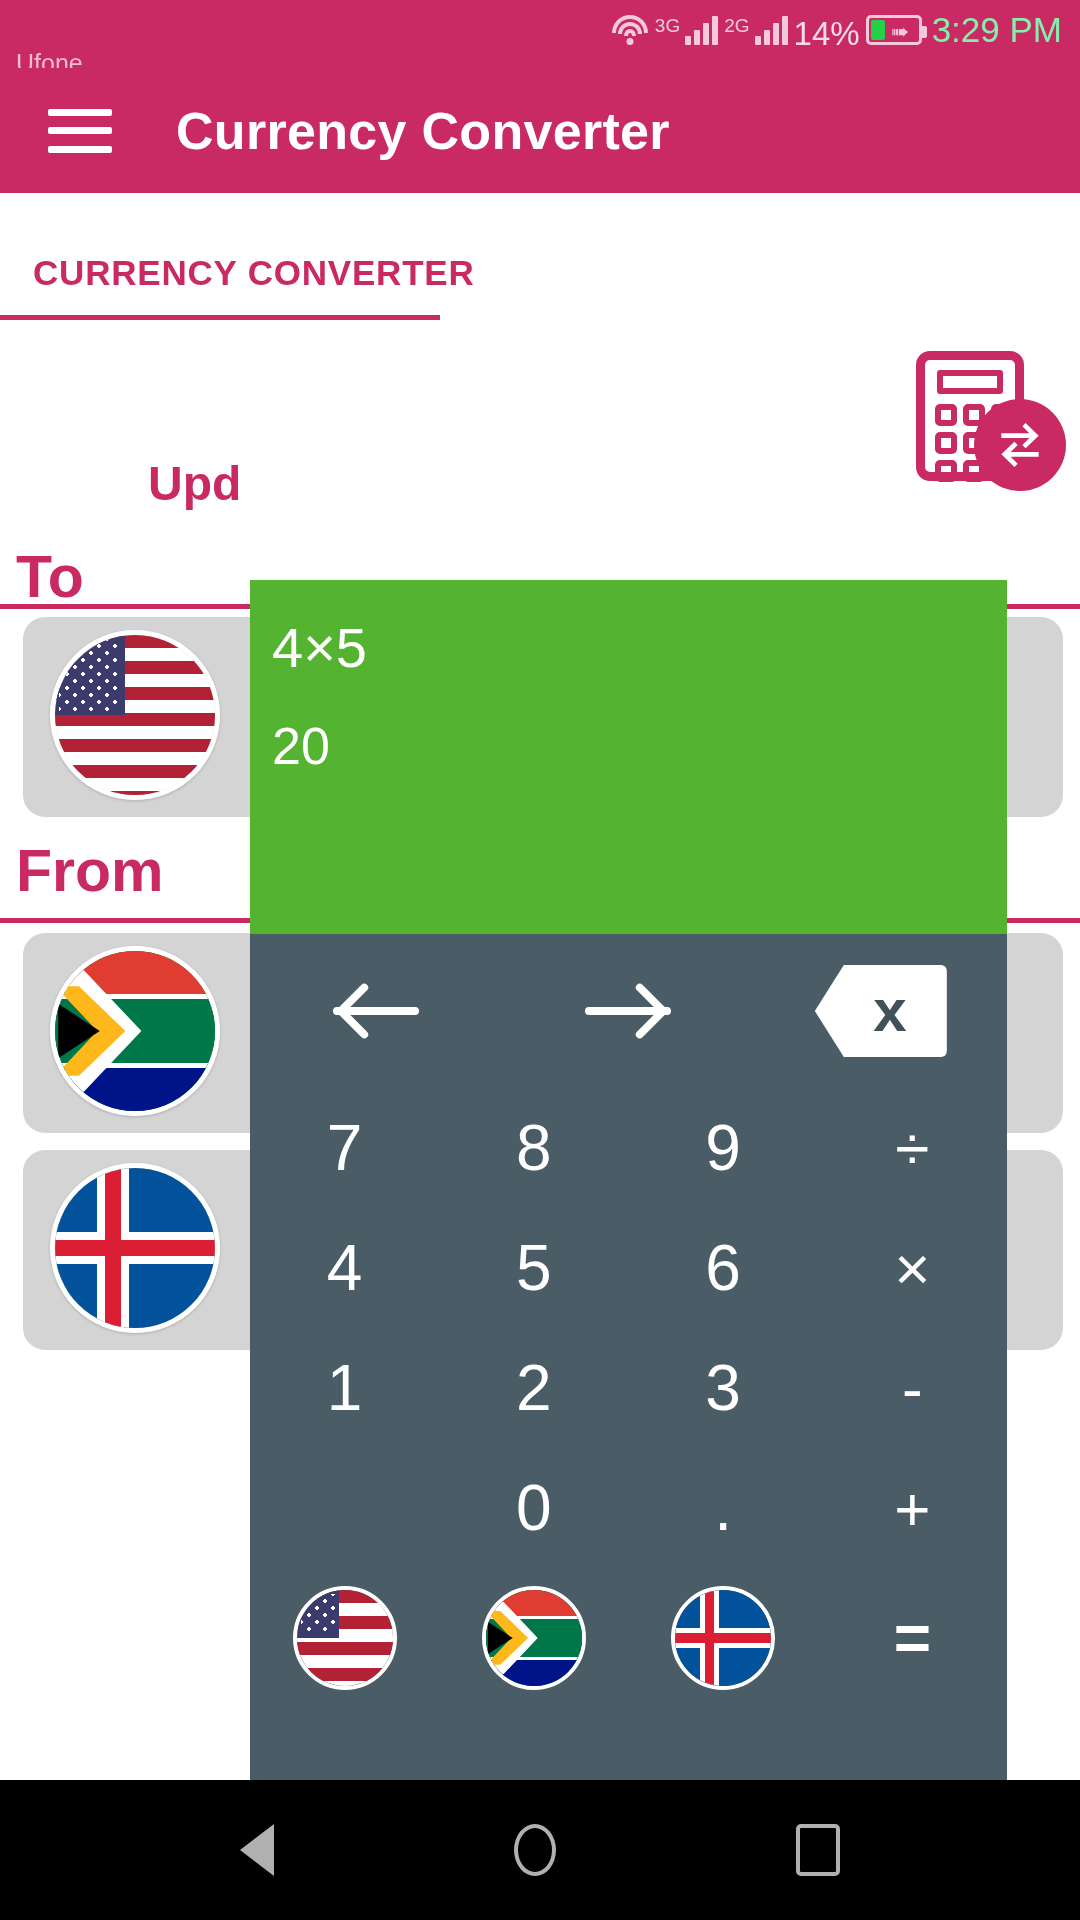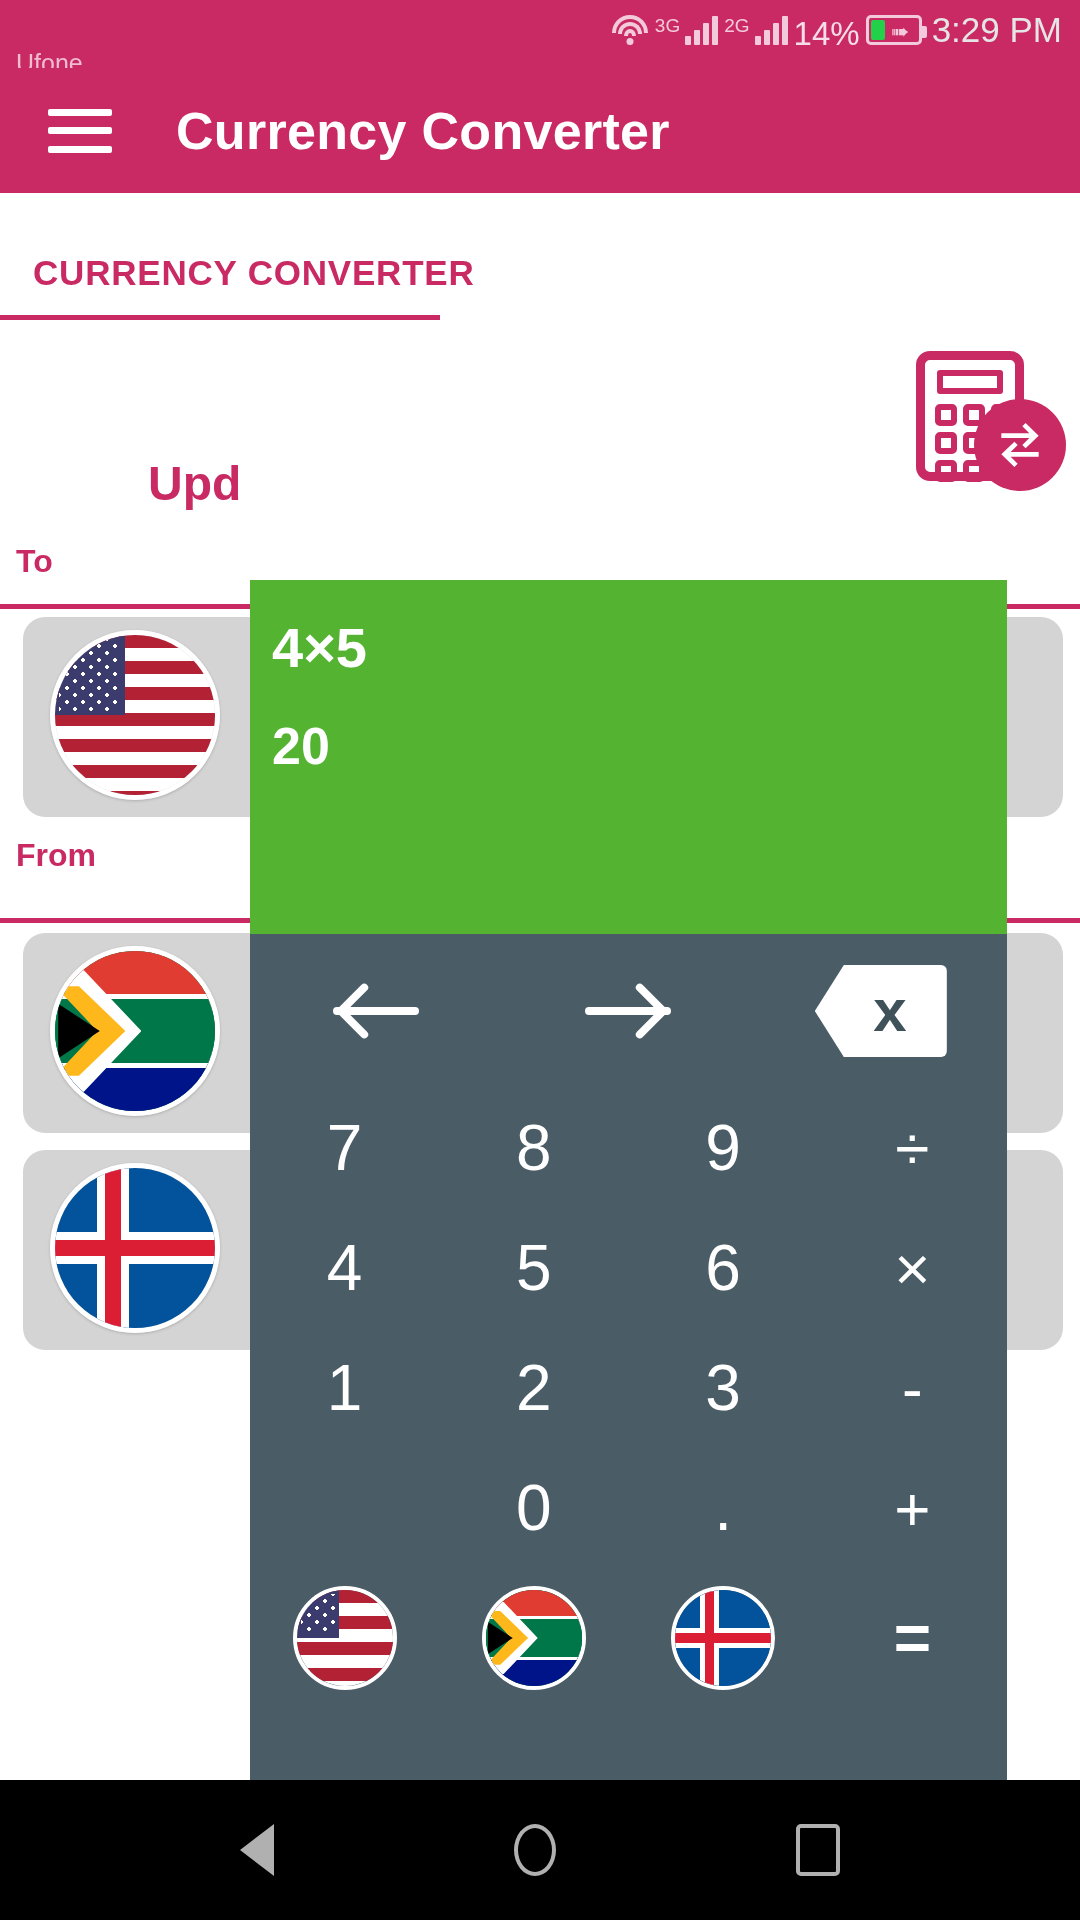--- a/index.html
+++ b/index.html
@@ -44,21 +44,21 @@
   .bars i:nth-child(4){ height:29px; }
 
   .batt {
     width:56px; height:30px; border:3px solid #f3cada; border-radius:5px;
     position:relative; display:flex; align-items:center; padding:2px;
   }
   .batt::after{ content:""; position:absolute; right:-8px; top:8px; width:5px; height:12px; background:#f3cada; border-radius:0 2px 2px 0;}
   .batt .fill { width:14px; height:100%; background:#22d04a; border-radius:2px; }
   .batt .bolt { position:absolute; left:22px; top:3px; color:#f3cada; font-size:22px; line-height:22px; }
   .pct { font-size:33px;margin-top:8px; }
-  .clock { font-size:35px; margin-left:4px; color:#e5e5e5; }
+  .clock { font-size:35px; margin-left:4px; color:#86efac; }
 
   
   .appbar {
     position:absolute; top:68px; left:0; width:1080px; height:125px;
     background:#c92a63; display:flex; align-items:center;
   }
   .hamburger { margin-left:48px; width:64px; height:44px; display:flex; flex-direction:column; justify-content:space-between; cursor:pointer;}
   .hamburger i { display:block; height:7px; background:#ffffff; border-radius:2px; }
   .app-title { margin-left:64px; color:#fff; font-size:52px; font-weight:bold; letter-spacing:.3px; }
 
@@ -85,21 +85,21 @@
     background:#c92a63; border-radius:50%;
     display:flex; align-items:center; justify-content:center;
   }
   .calc-badge svg { width:56px; height:56px; }
 
   .update-text {
     position:absolute; left:148px; top:68px;
     color:#c92a63; font-size:48px; font-weight:bold; white-space:nowrap;
   }
 
-  .label { position:absolute; left:16px; color:#c92a63; font-size:32px; font-weight:bold; }
+  .label { position:absolute; left:16px; color:#c92a63; font-size:59px; font-weight:bold; }
   .label.to { top:155px; }
   .label.from { top:449px; }
   .divider { position:absolute; left:0; width:1080px; height:5px; background:#c92a63; }
   .divider.d1 { top:216px; }
   .divider.d2 { top:530px; }
 
   .flag-card {
     position:absolute; left:23px; width:1040px; height:200px;
     background:#d4d4d4; border-radius:22px;
   }
@@ -151,21 +151,21 @@
   .fl-is { background:#02529c; }
   .fl-is .is-hr { position:absolute; left:0; top:40%; width:100%; height:20%; background:#ffffff; }
   .fl-is .is-vr { position:absolute; left:26%; top:0; width:20%; height:100%; background:#ffffff; }
   .fl-is .is-hr2 { position:absolute; left:0; top:45%; width:100%; height:10%; background:#dc1e35; }
   .fl-is .is-vr2 { position:absolute; left:31%; top:0; width:10%; height:100%; background:#dc1e35; }
 
   
   .calcpanel { position:absolute; left:250px; top:580px; width:757px; height:1222px; }
   .display {
     position:absolute; left:0; top:0; width:757px; height:354px;
-    background:#55b332; padding:38px 22px 0 22px; color:#fff;font-weight:bold;
+    background:#55b332; padding:38px 22px 0 22px; color:#fff;
   }
   .disp-expr { font-size:56px; line-height:60px; }
   .disp-result { font-size:52px; line-height:56px; margin-top:40px; }
   .disp-hint { font-size:52px; line-height:56px; margin-top:42px; color:#cfeebc; }
 
   .keys {
     position:absolute; left:0; top:354px; width:757px; height:868px;
     background:#4a5c66;
   }
   .navrow { display:flex; height:154px; }

